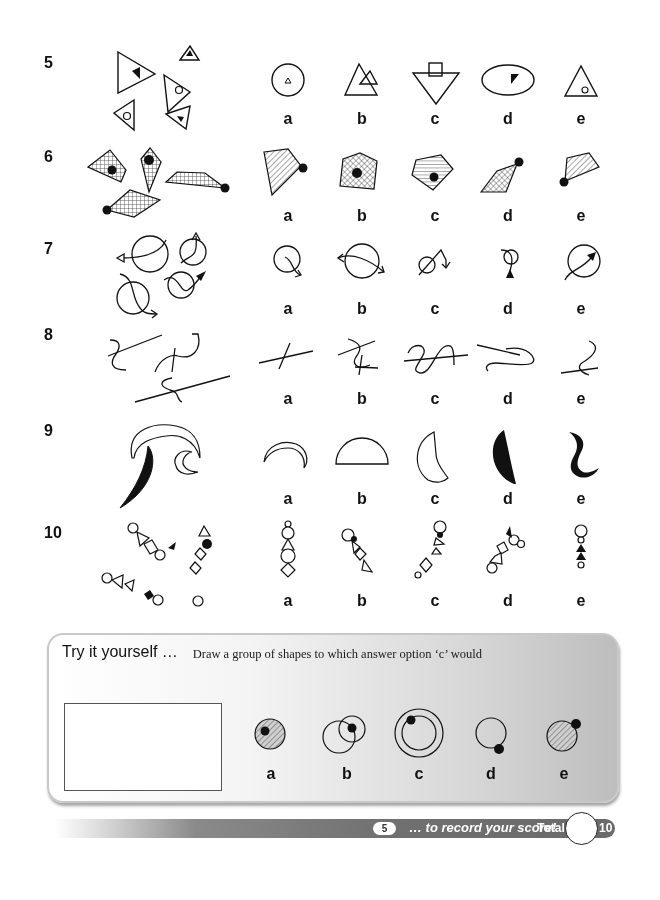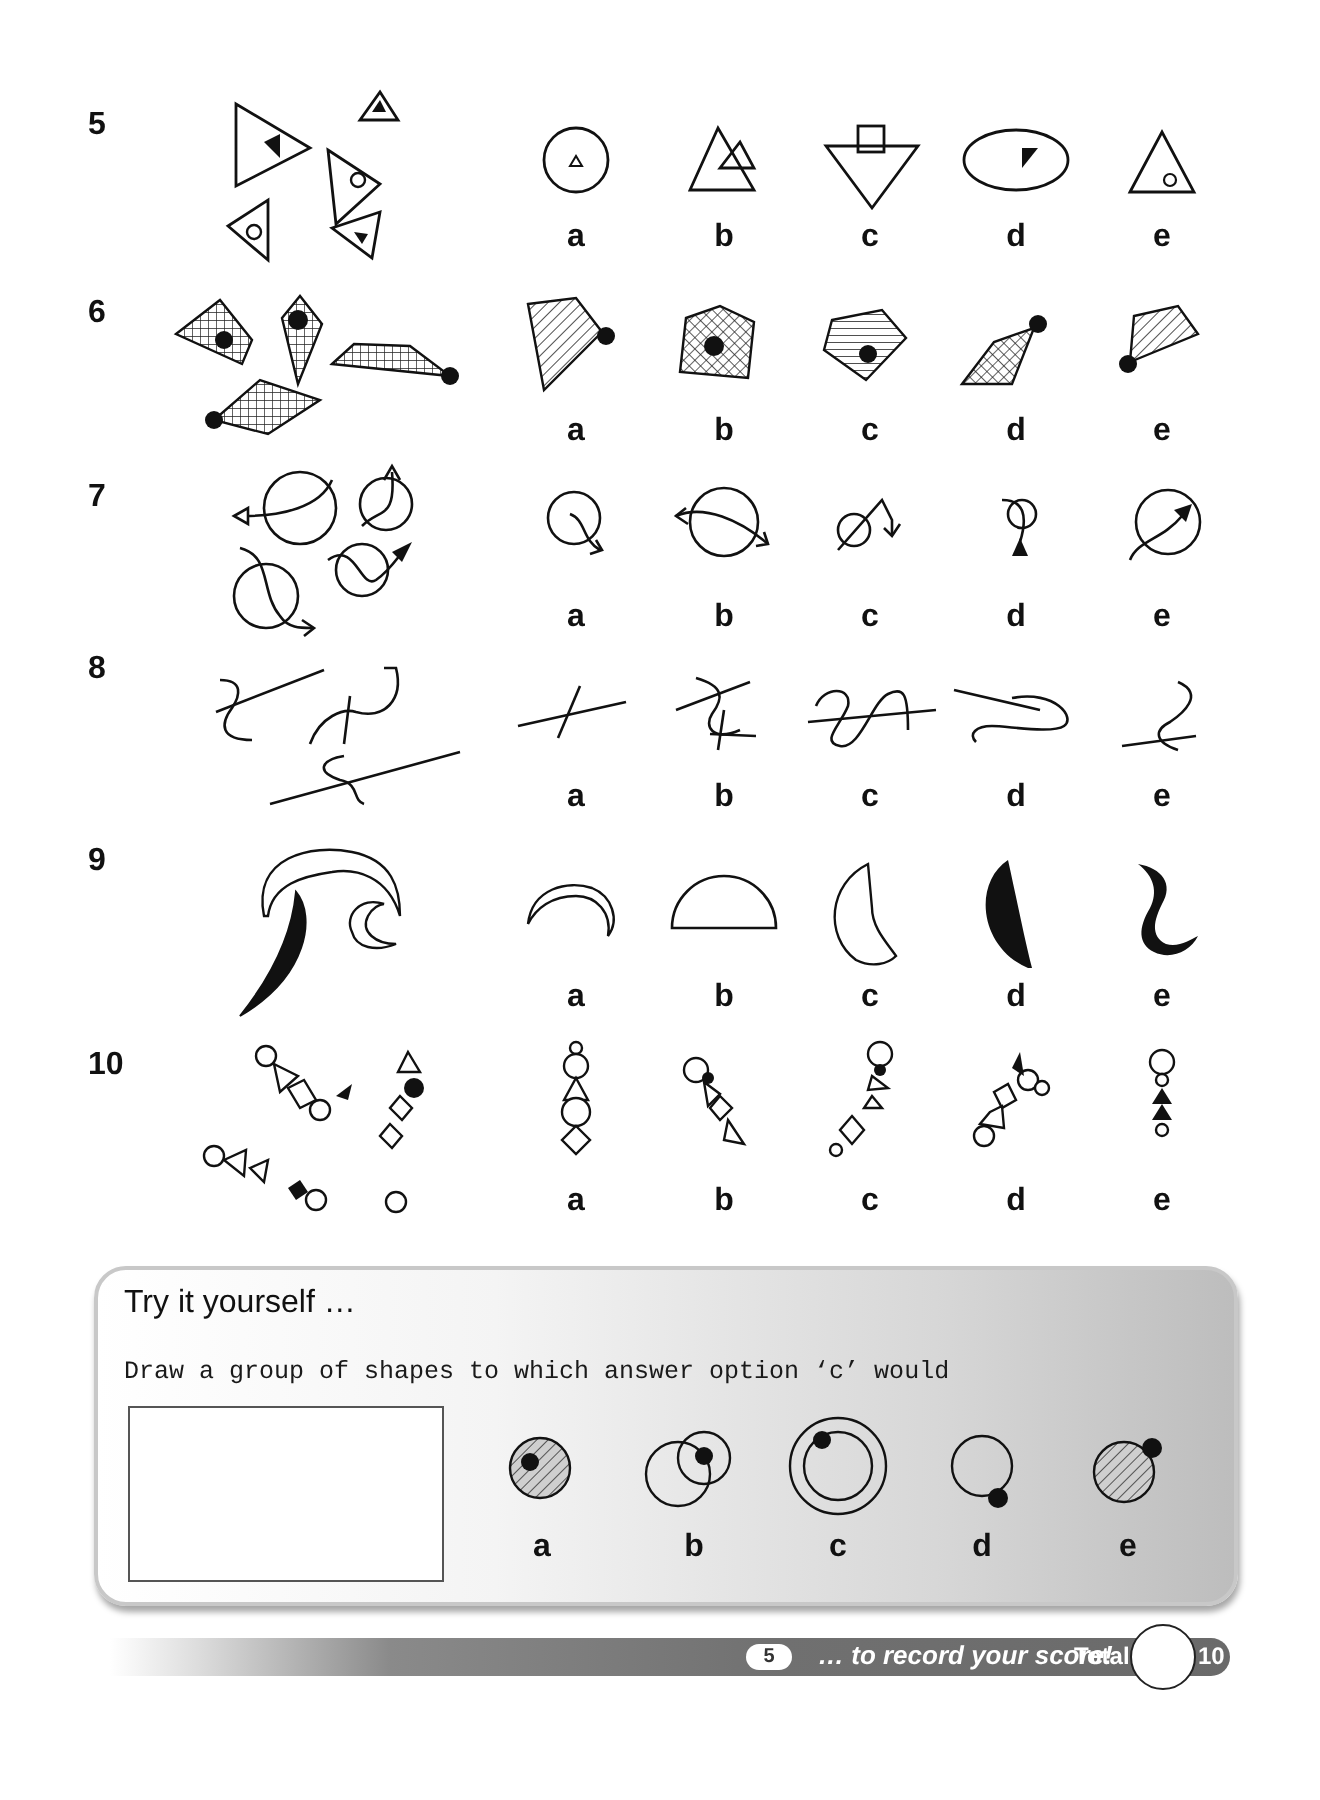--- a/index.html
+++ b/index.html
@@ -15,21 +15,21 @@
   svg { overflow: visible; }
 
   .try-panel {
     position: absolute; left: 47px; top: 633px; width: 568px; height: 166px;
     border-radius: 16px;
     background: linear-gradient(90deg, #ffffff 0%, #f4f4f4 35%, #d6d6d6 75%, #bdbdbd 100%);
     border: 2px solid #c8c8c8;
     box-shadow: 1px 3px 3px rgba(0,0,0,0.35);
   }
   .try-title { position: absolute; left: 13px; top: 8px; font-weight: normal; font-size: 16px; color: #111; }
-  .try-text { position: absolute; left: 13px; top: 43px; font-family: Liberation Mono, monospace; font-size: 12.5px; line-height: 16px; color: #1a1a1a; width: 420px; }
+  .try-text { position: absolute; left: 13px; top: 11px; font-family: Liberation Serif, serif; font-size: 12.5px; line-height: 16px; color: #1a1a1a; width: 420px; text-align: right; }
   .draw-box { position: absolute; left: 15px; top: 68px; width: 156px; height: 86px; background: #fff; border: 1px solid #555; }
   .try-opt { position: absolute; top: 74px; width: 50px; text-align: center; }
   .try-opt-label { position: absolute; top: 130px; font-weight: bold; font-size: 16px; width: 40px; text-align: center; }
 
   .footer-bar {
     position: absolute; left: 55px; top: 819px; width: 560px; height: 19px;
     border-radius: 0 10px 10px 0;
     background: linear-gradient(90deg, #ffffff 0%, #dcdcdc 8%, #8a8a8a 25%, #707070 60%, #6a6a6a 100%);
   }
   .footer-text { position: absolute; top: 1px; font-style: italic; font-weight: bold; font-size: 13px; color: #fff; white-space: nowrap; }

